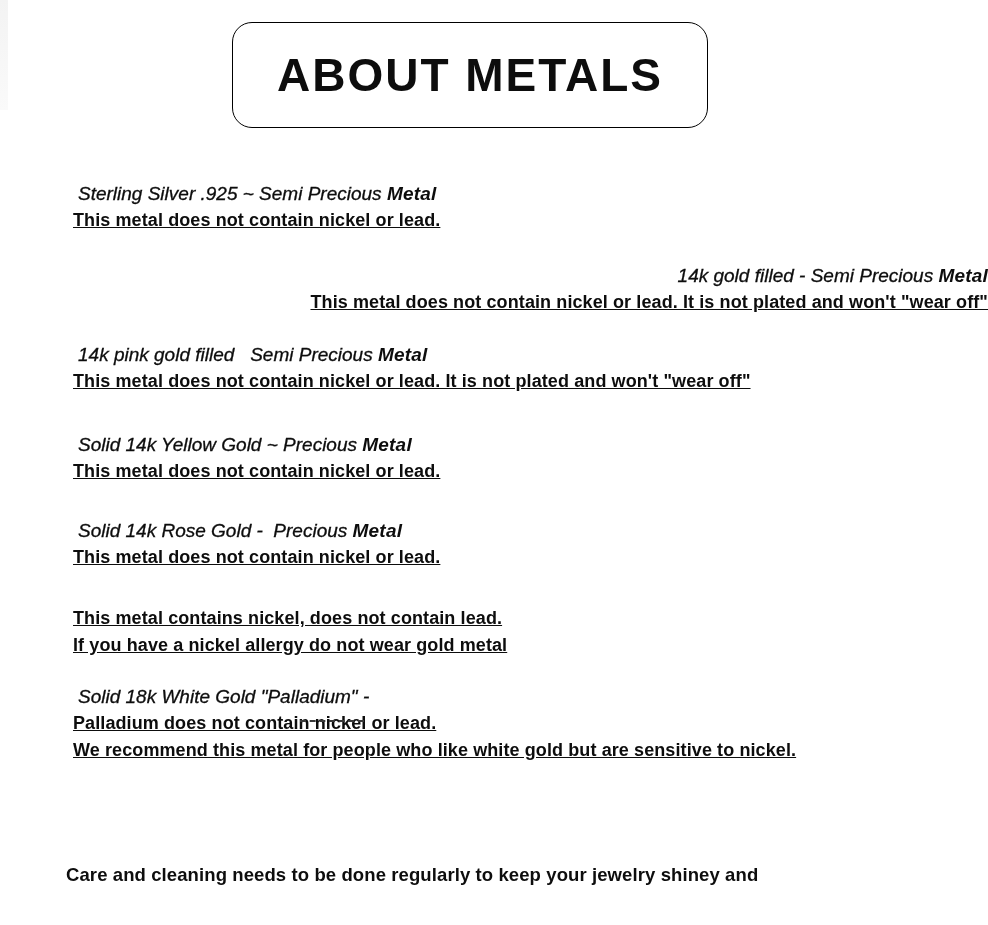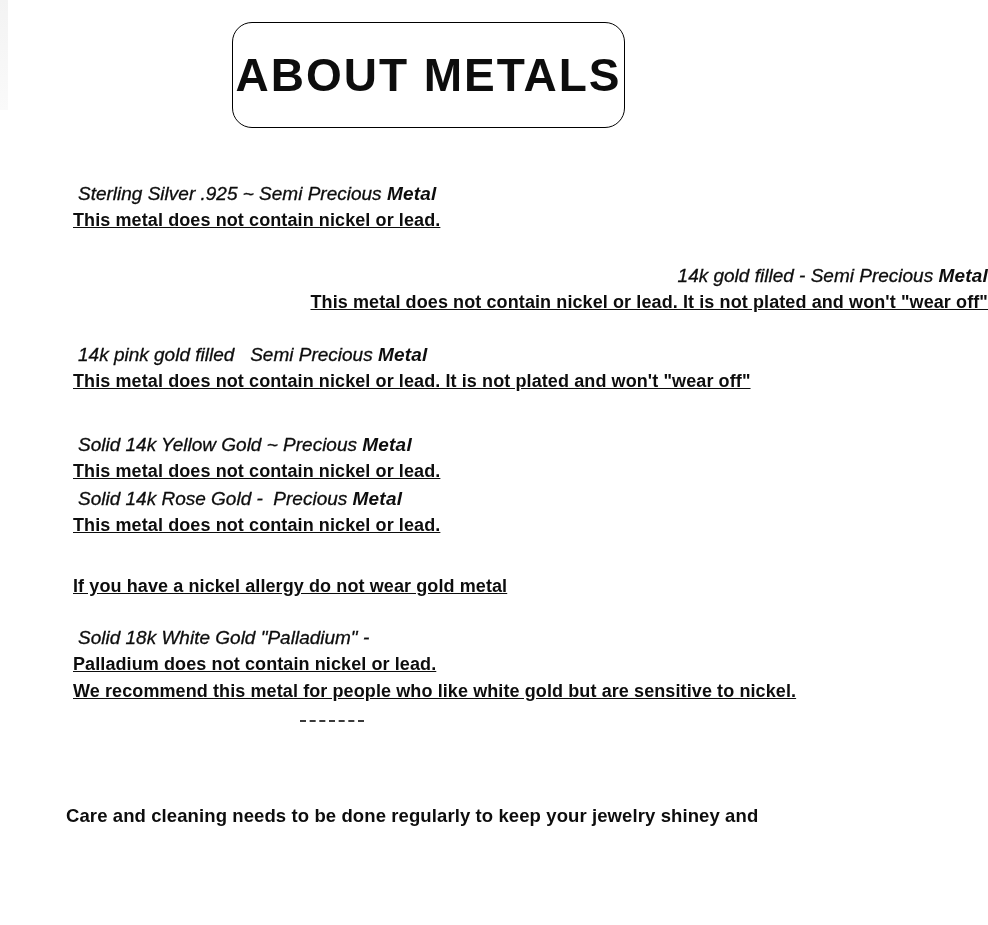--- a/index.html
+++ b/index.html
@@ -11,21 +11,21 @@
     height: 925px;
     background: #ffffff;
     font-family: "Liberation Sans", "DejaVu Sans", sans-serif;
     color: #0d0d0d;
     position: relative;
     overflow: hidden;
   }
   .title-box {
     box-sizing: border-box;
     margin: 22px 0 0 232px;
-    width: 393px;
+    width: 476px;
     height: 106px;
     border: 1.5px solid #000000;
     border-radius: 20px;
     display: flex;
     align-items: center;
     justify-content: center;
     background: #ffffff;
   }
   .title-text {
     font-size: 46px;
@@ -56,21 +56,21 @@
   }
   .sec-line {
     font-weight: bold;
     letter-spacing: 0.1px;
     white-space: pre-wrap;
     text-decoration: underline;
   }
   .s1 { margin-bottom: 28px; }
   .s2 { margin-bottom: 25px; text-align: right; }
   .s3 { margin-bottom: 36px; }
-  .s4 { }
+  .s4 { margin-bottom: 32px; }
   .s5 { margin-bottom: 34px; }
   .s6 { margin-bottom: 24px; }
   .s7 { margin-bottom: 51px; }
   .footer {
     margin-left: -7px;
     font-size: 18.5px;
     font-weight: bold;
     line-height: 24px;
     letter-spacing: 0.1px;
     white-space: pre-wrap;
@@ -122,20 +122,21 @@
     <div class="sec-heading"><span>Solid 14k Yellow Gold ~ Precious </span><span class="hbold">Metal</span></div>
     <div class="sec-line">This metal does not contain nickel or lead.</div>
   </div>
 
   <div class="section s5">
     <div class="sec-heading"><span>Solid 14k Rose Gold -  Precious </span><span class="hbold">Metal</span></div>
     <div class="sec-line">This metal does not contain nickel or lead.</div>
   </div>
 
   <div class="section s6">
+    <div class="sec-line">This metal contains nickel, does not contain lead.</div>
     <div class="sec-line">If you have a nickel allergy do not wear gold metal</div>
   </div>
 
   <div class="section s7">
     <div class="sec-heading"><span>Solid 18k White Gold "Palladium" -</span><span class="hbold"></span></div>
     <div class="sec-line">Palladium does not contain nickel or lead.</div>
     <div class="sec-line">We recommend this metal for people who like white gold but are sensitive to nickel.</div>
   </div>
 
   <div class="footer">

